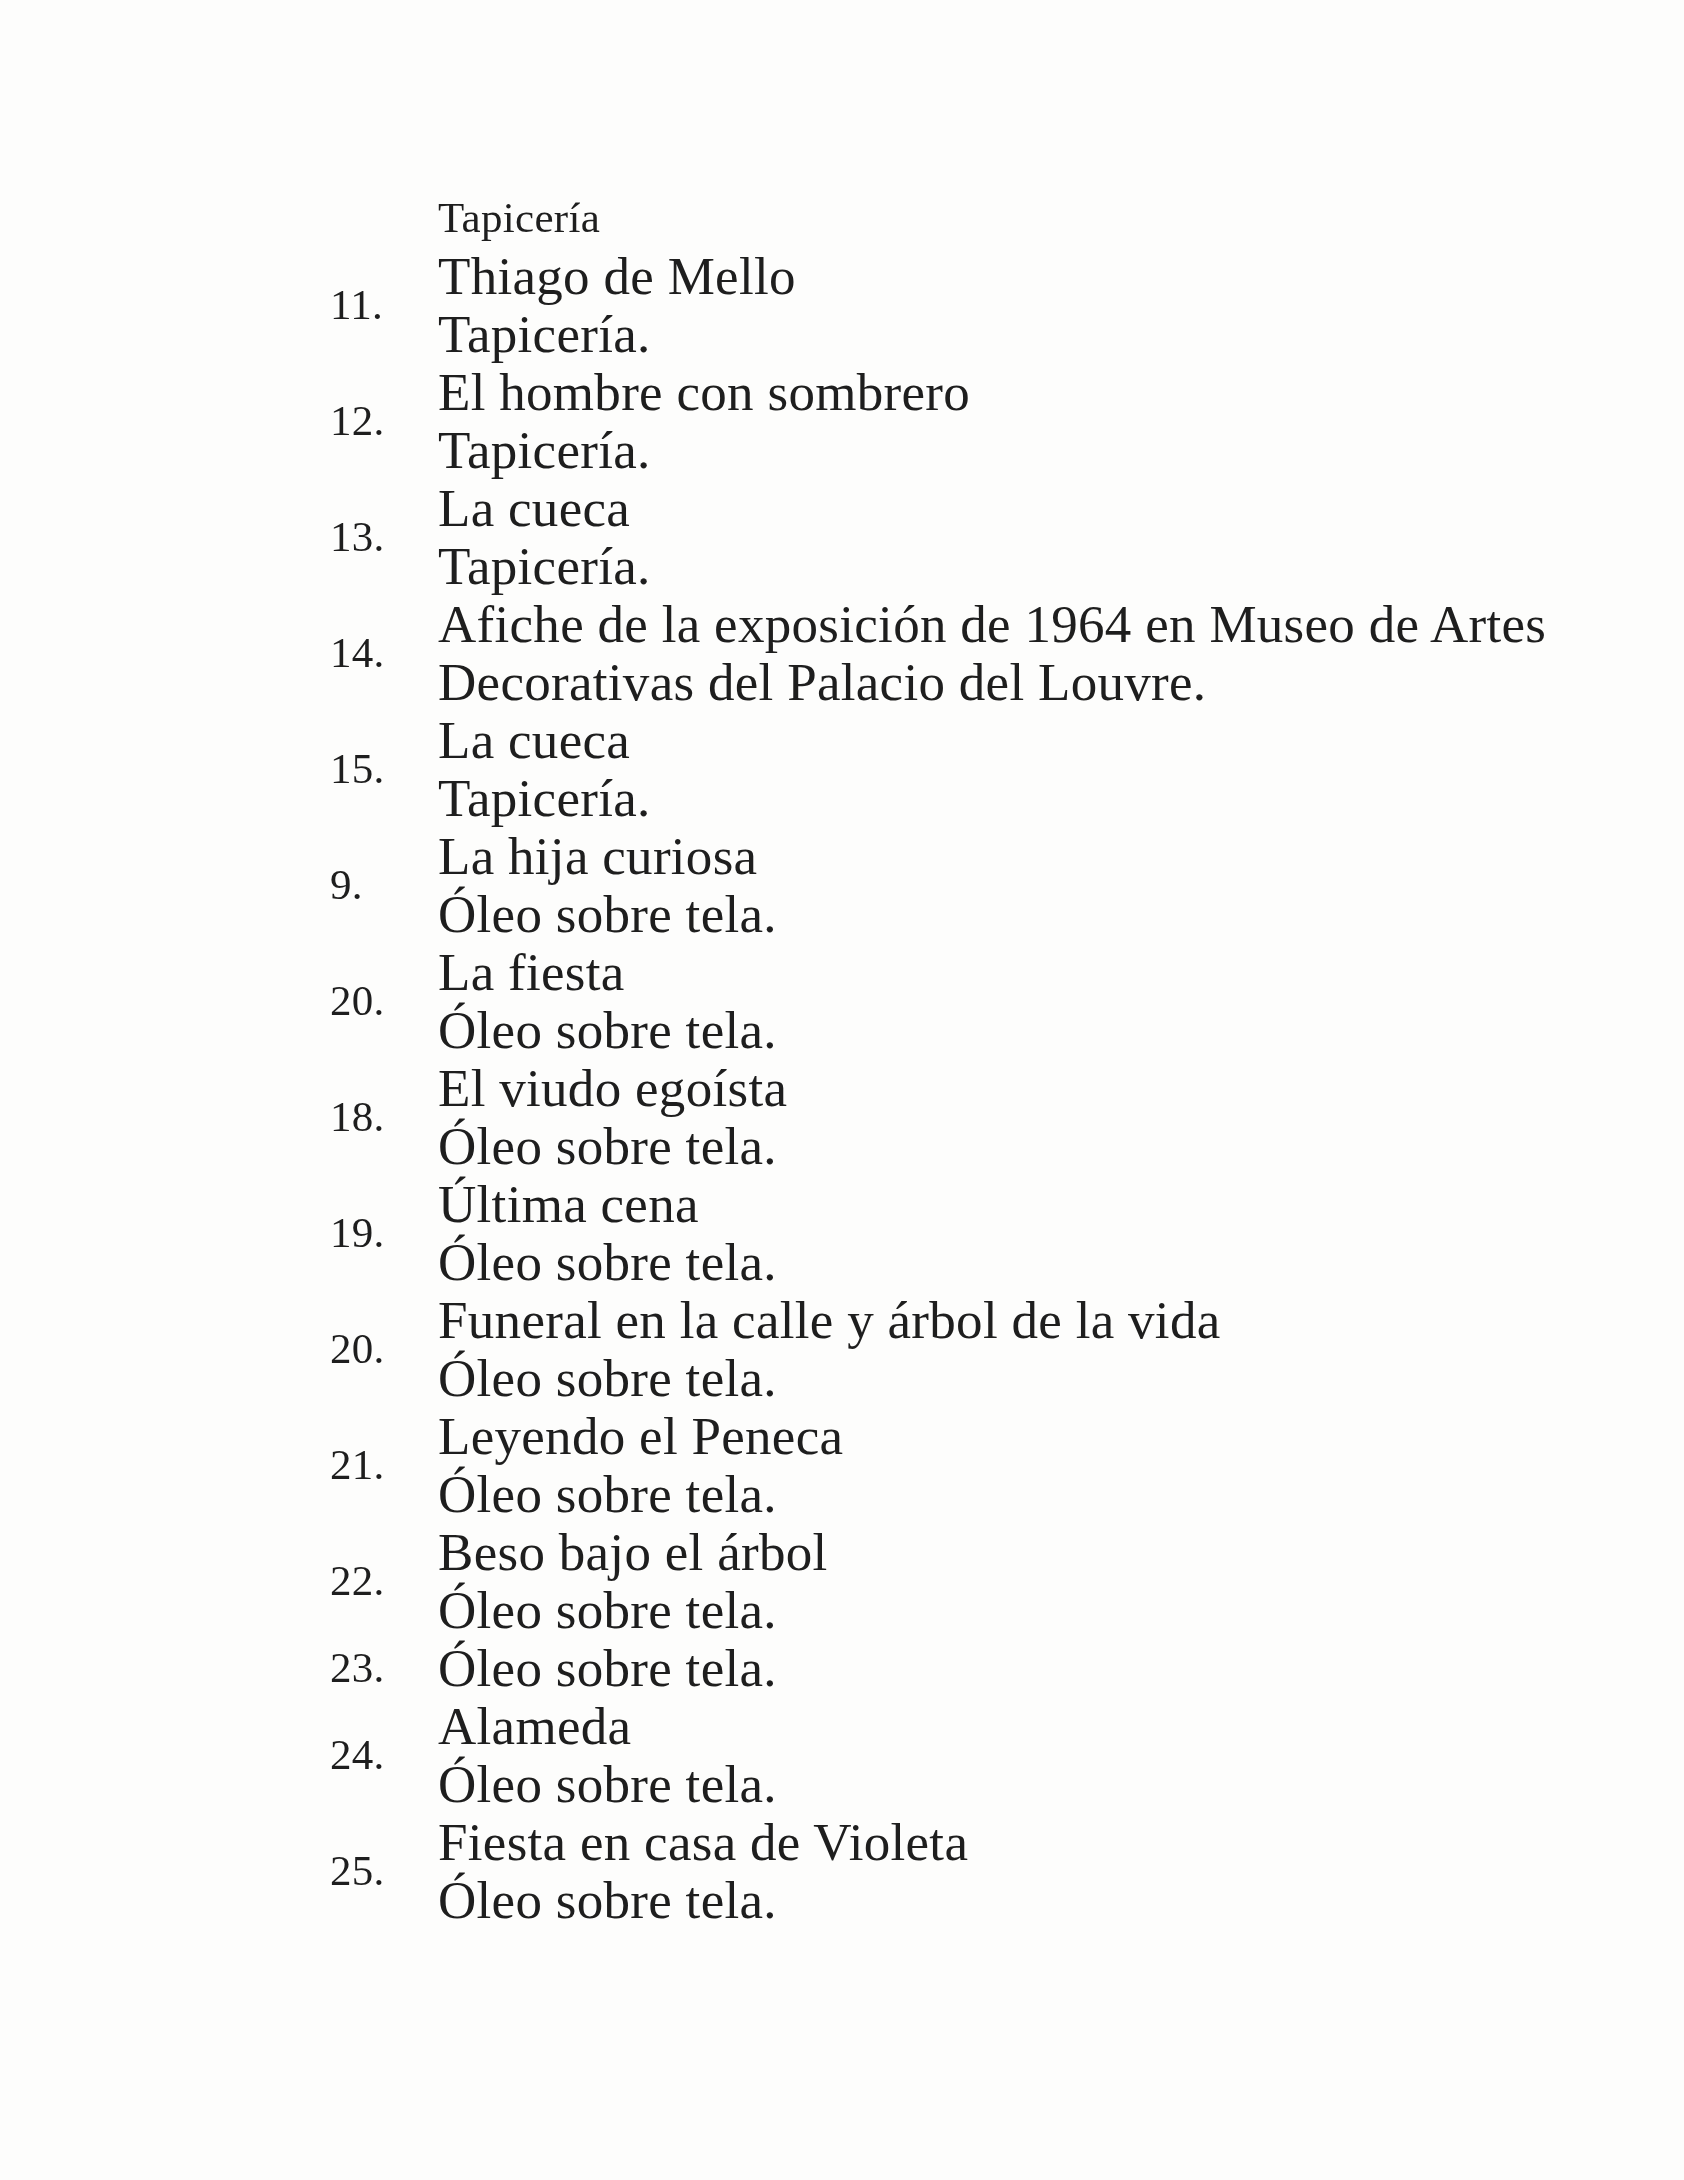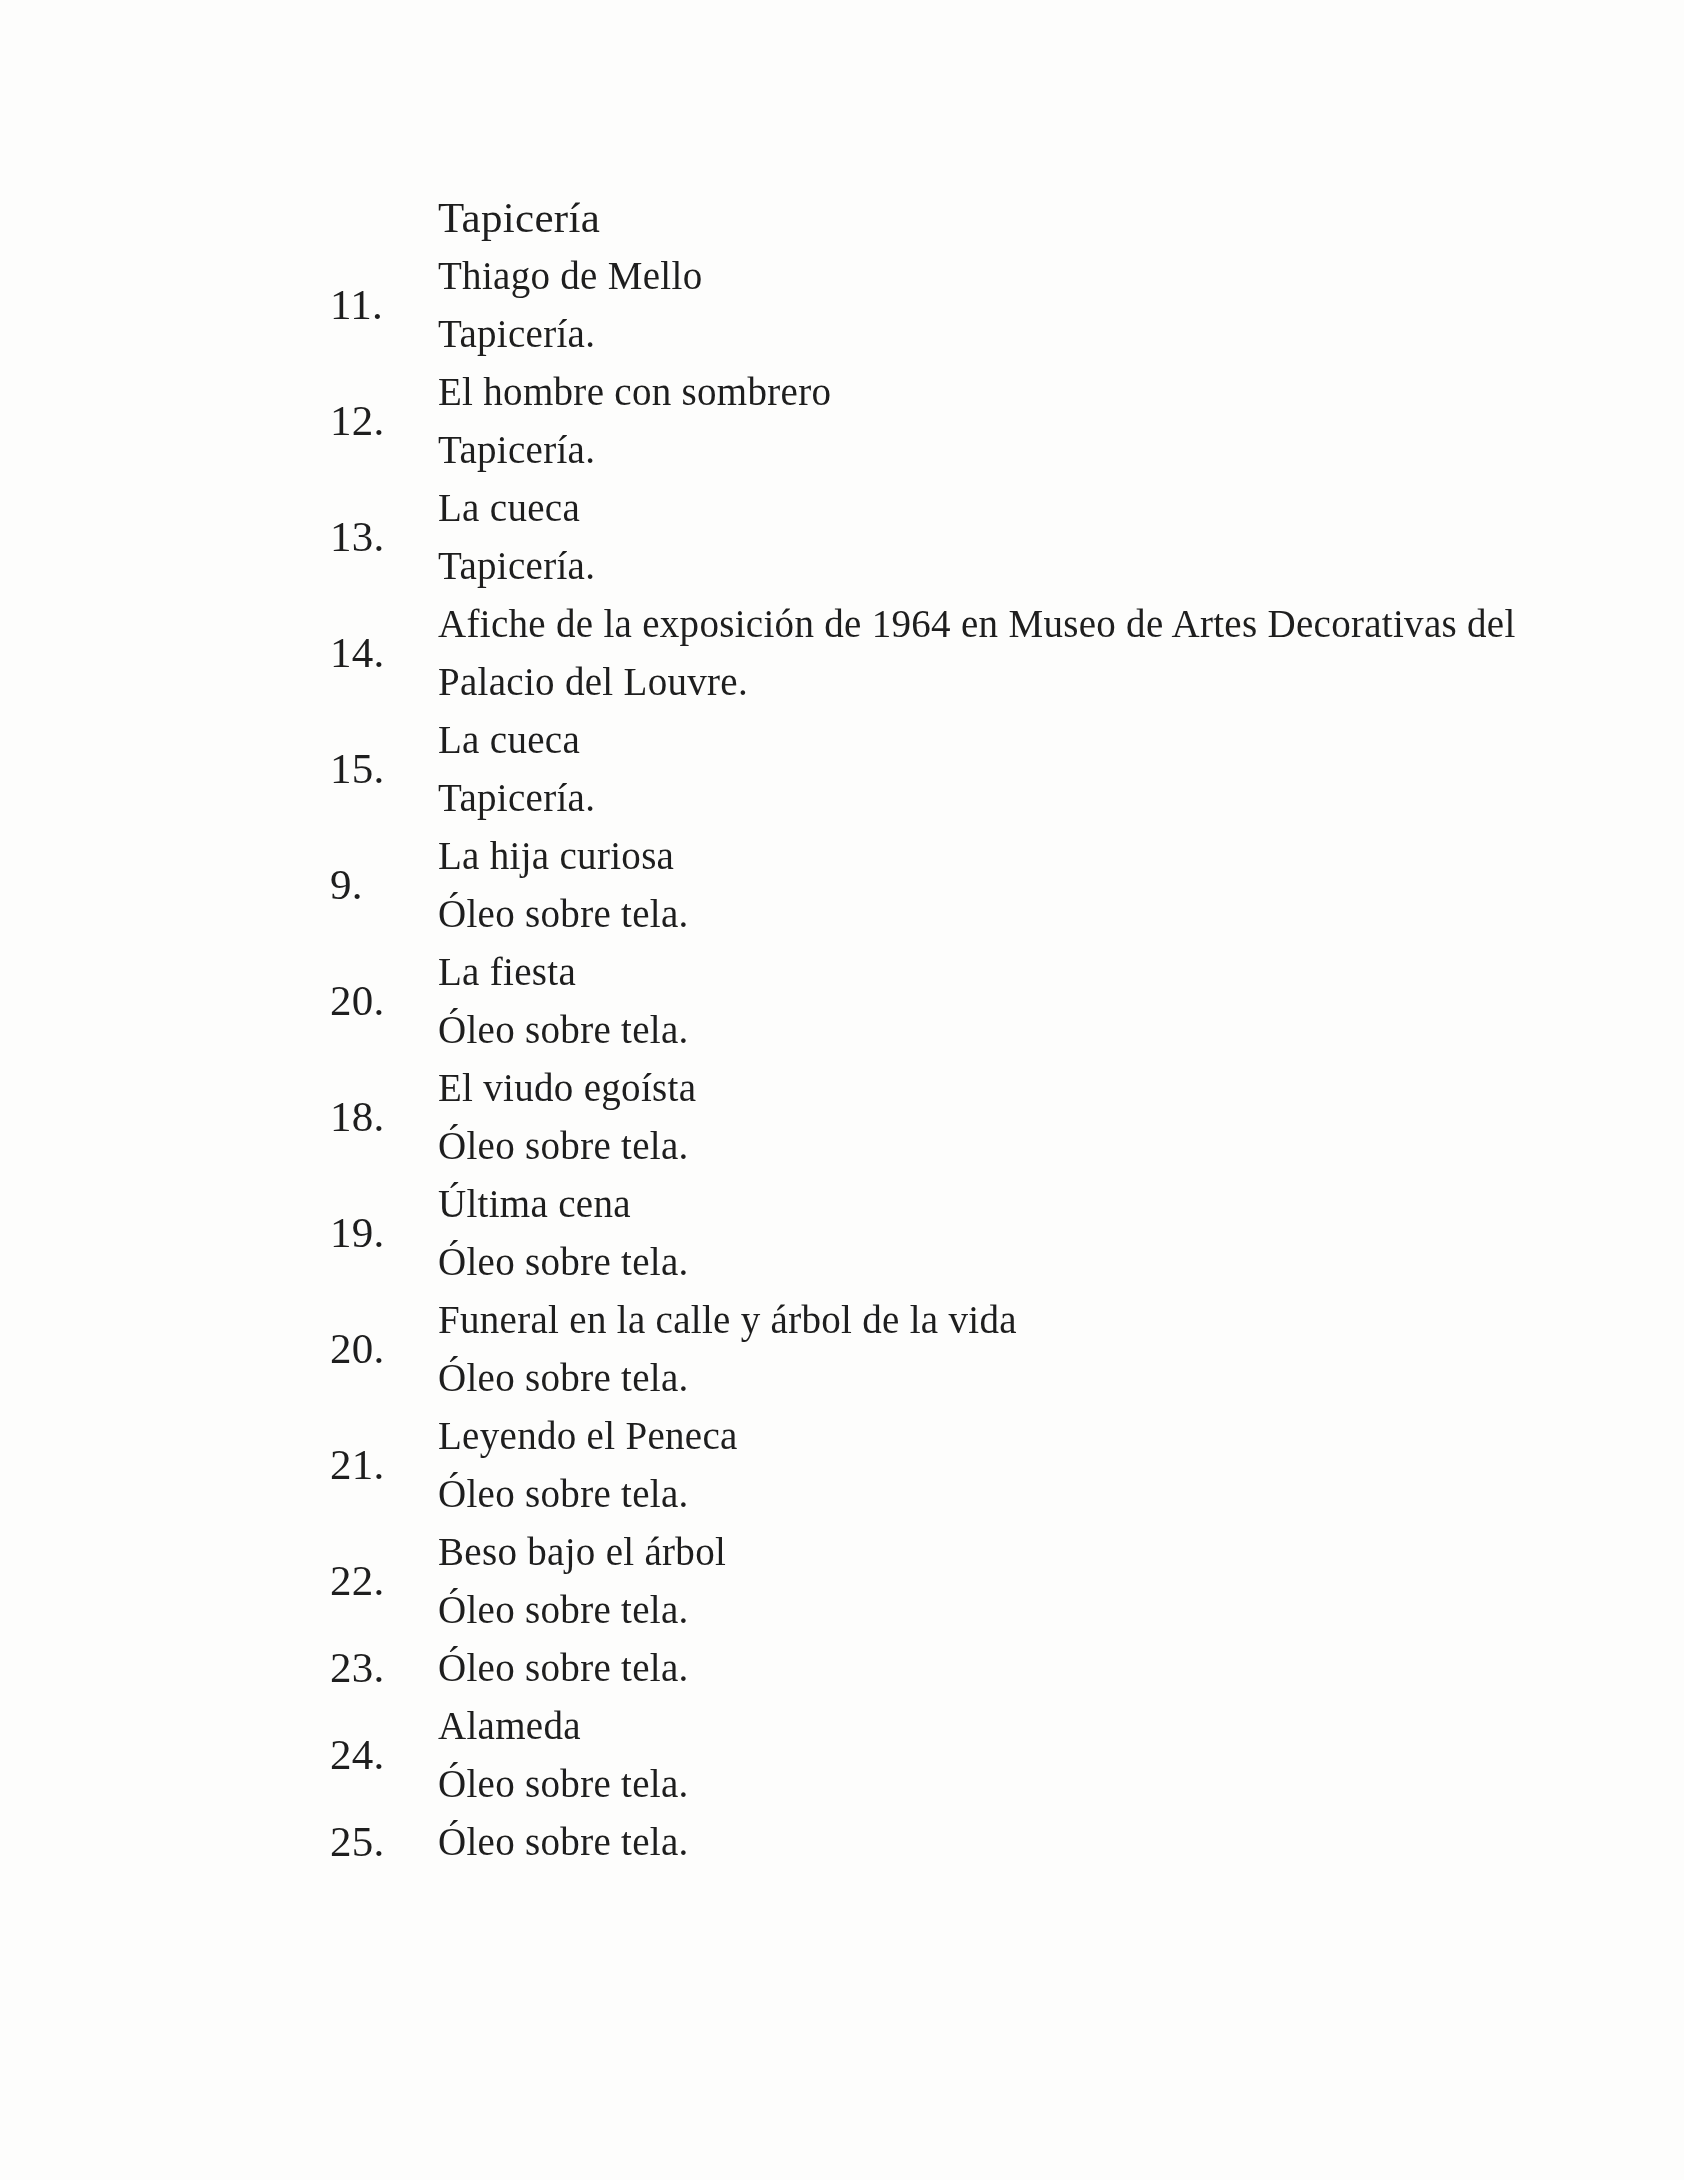--- a/index.html
+++ b/index.html
@@ -42,21 +42,21 @@
     flex: 0 0 108px;
     font-size: 43px;
     line-height: 58px;
     letter-spacing: 0.3px;
   }
   .body {
     flex: 1 1 auto;
   }
   .title, .medium {
     display: block;
-    font-size: 39px;
+    font-size: 53px;
     line-height: 58px;
     max-width: 1116px;
     letter-spacing: 0.3px;
   }
 </style>
 </head>
 <body>
 
 <div class="page" style="background: rgb(253, 253, 252); color: rgb(30, 30, 30); padding-left: 48px;">
   <div class="content">
@@ -169,19 +169,20 @@
     <span class="num">24.</span>
     <span class="body">
       <span class="title">Alameda</span>
       <span class="medium">Óleo sobre tela.</span>
     </span>
   </div>
 
   <div class="row">
     <span class="num">25.</span>
     <span class="body">
+      <span class="title">Fiesta en casa de Violeta</span>
       <span class="medium">Óleo sobre tela.</span>
     </span>
   </div>
 </div>
   </div>
 </div>
 
 
 </body></html>

